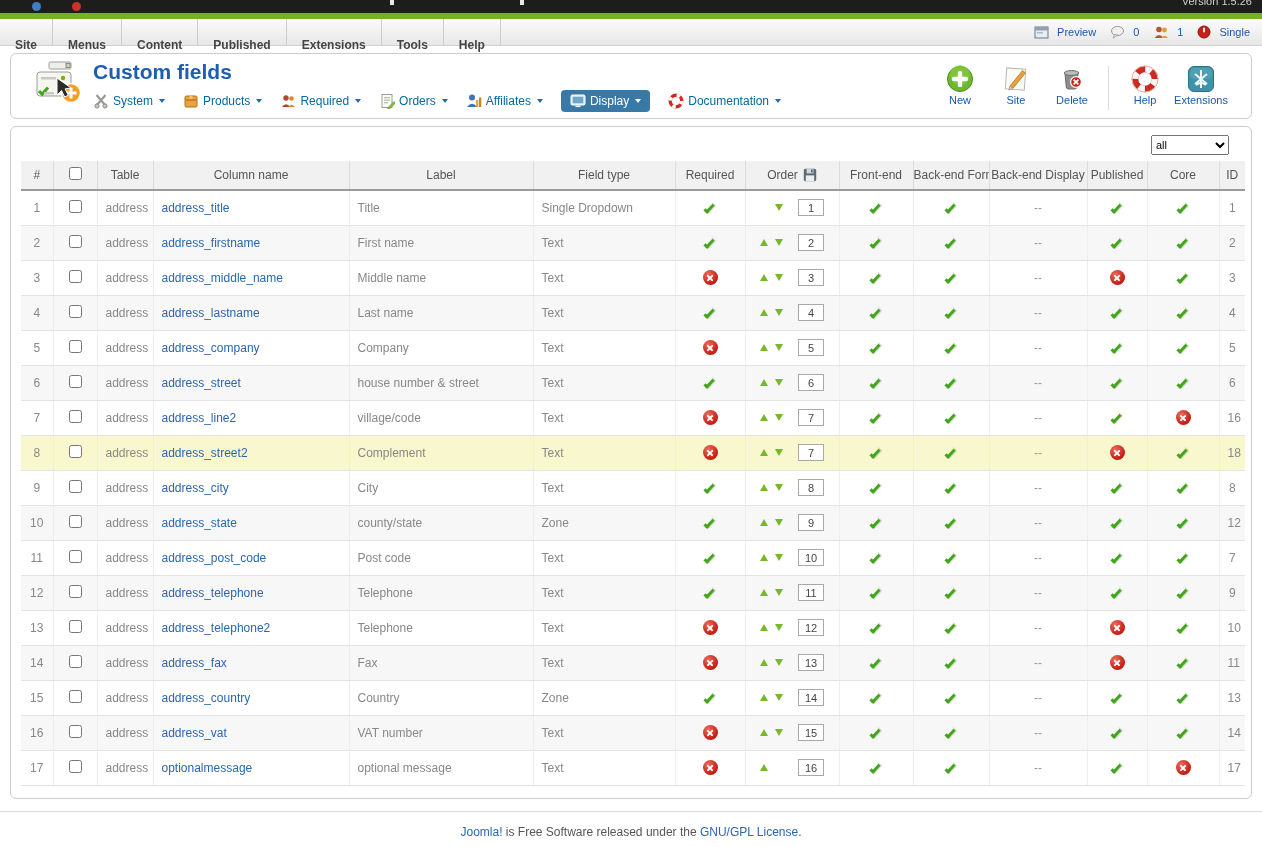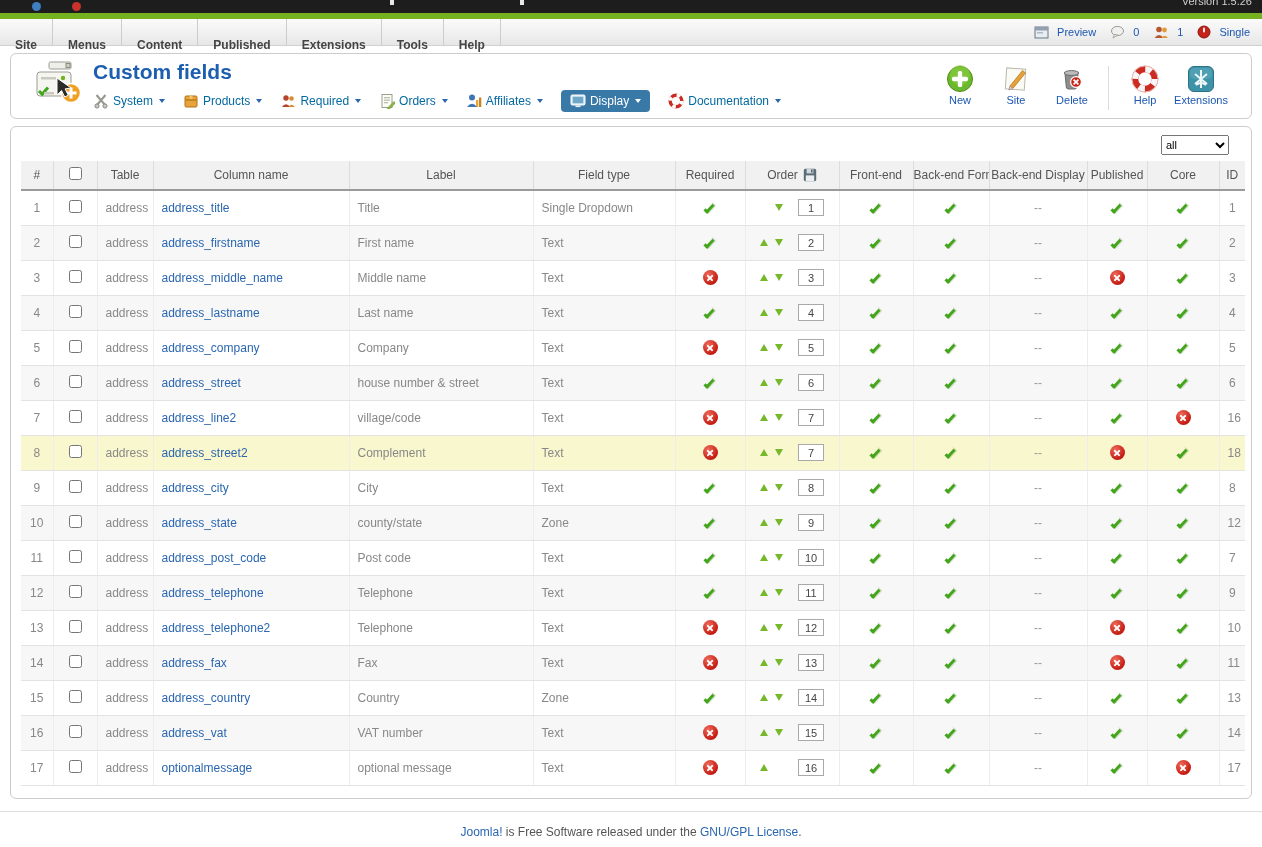--- a/index.html
+++ b/index.html
@@ -35,21 +35,21 @@
   .vm-link.active .caret { border-top-color:#fff; }
 
   .toolbar { display:flex; align-items:flex-start; padding-top:5px; }
   .tool { width:56px; text-align:center; font-size:11px; color:#1b57b1; cursor:pointer; }
   .tool .ticon { height:30px; display:flex; justify-content:center; align-items:center; }
   .tool-divider { width:1px; background:#ddd; align-self:stretch; margin:2px 8px; }
 
   
   .content-box { margin:7px 10px 0; border:1px solid #ccc; border-radius:6px; padding:6px 10px 12px; background:#fff; }
   .filter-row { display:flex; justify-content:flex-end; padding:2px 12px 6px; }
-  .filter-row select { width:68px; height:20px; font-size:11px; font-family:"Liberation Sans",sans-serif; }
+  .filter-row select { width:78px; height:20px; font-size:11px; font-family:"Liberation Sans",sans-serif; }
 
   table.grid { width:100%; border-collapse:collapse; table-layout:fixed; }
   .grid thead th { background:#f1f1f1; color:#555; font-size:12px; font-weight:normal; height:29px; border-bottom:2px solid #9a9a9a; border-left:1px solid #dcdcdc; overflow:hidden; white-space:nowrap; }
   .grid thead th:first-child { border-left:none; }
   .grid tbody td { height:35px; border-bottom:1px solid #e3e3e3; border-left:1px solid #ededed; color:#888; font-size:12px; padding:0 8px; overflow:hidden; white-space:nowrap; }
   .grid tbody td:first-child { border-left:none; }
   .grid tbody tr.even { background:#f7f7f7; }
   .grid tbody tr.highlight { background:#f9f7cd; }
   td.c, th.c { text-align:center; }
   a.colname { color:#2a66b0; text-decoration:none; cursor:pointer; }

